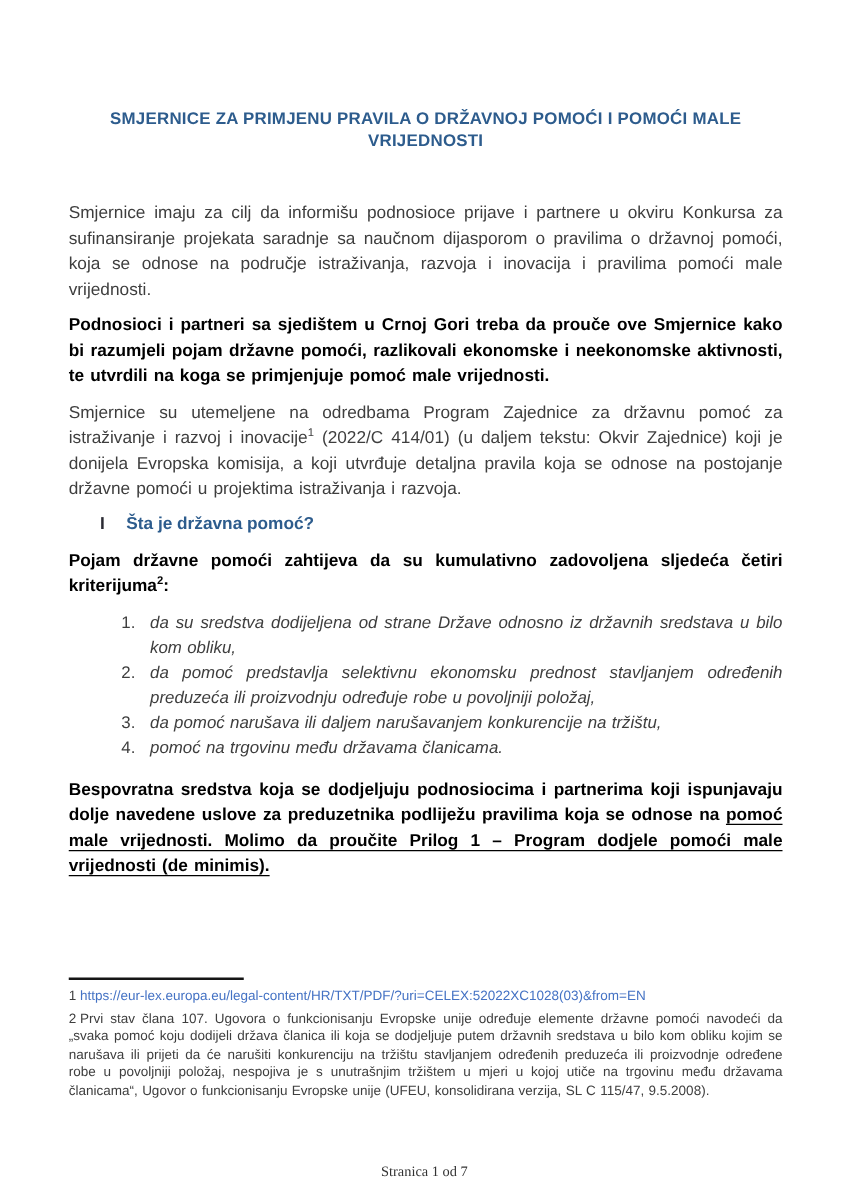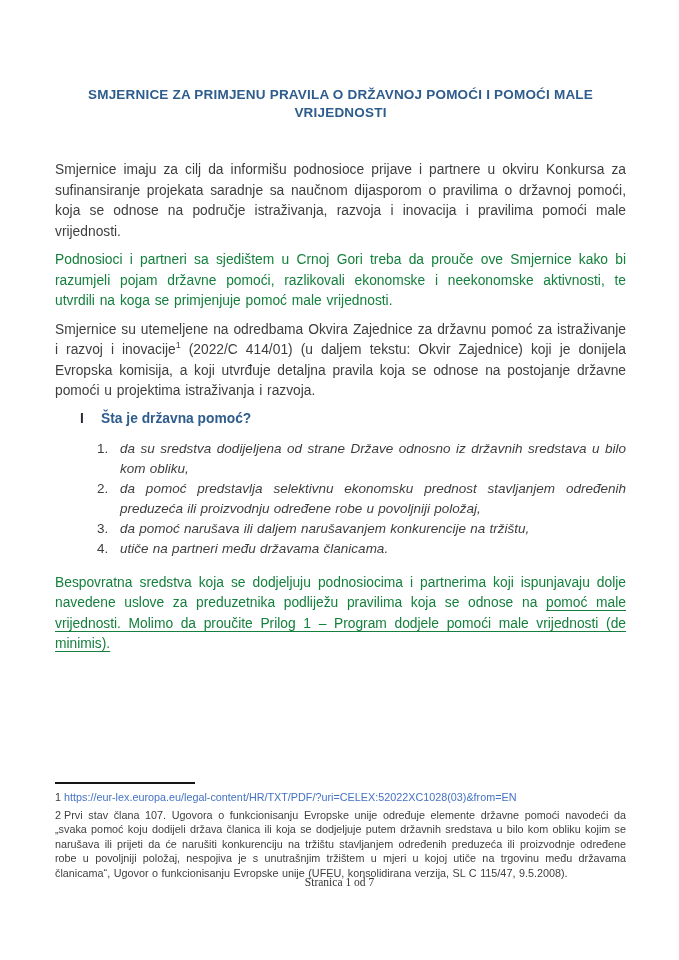--- a/index.html
+++ b/index.html
@@ -26,22 +26,22 @@
     letter-spacing:0.2px;
   }
   p.par {
     font-size:13.8px;
     line-height:20.5px;
     text-align:justify;
     margin-bottom:8px;
     word-spacing:1px;
   }
   p.blue {
-    color:#15803d;
-    font-weight:normal;
+    color:#000000;
+    font-weight:bold;
   }
   sup.fnref {
     font-size:9px;
     vertical-align:super;
     line-height:0;
   }
   .section-heading {
     display:flex;
     font-weight:bold;
     font-size:13.8px;
@@ -81,62 +81,63 @@
     margin-bottom:3px;
     word-spacing:0.5px;
   }
   .footnote .fn-num { margin-right:3px; }
   a.ext-link {
     color:#4472c4;
     cursor:pointer;
   }
   .page-footer {
     position:absolute;
-    top:876px; left:0; right:0;
+    top:932px; left:0; right:0;
     text-align:center;
     font-family:"Liberation Serif", serif;
     font-size:11.5px;
     color:#333333;
   }
 </style>
 </head>
 <body>
 
 <div class="page">
 
   <h1 class="doc-title">SMJERNICE ZA PRIMJENU PRAVILA O DRŽAVNOJ POMOĆI I POMOĆI MALE VRIJEDNOSTI</h1>
 
   <p class="par">Smjernice imaju za cilj da informišu podnosioce prijave i partnere u okviru Konkursa za sufinansiranje projekata saradnje sa naučnom dijasporom o pravilima o državnoj pomoći, koja se odnose na područje istraživanja, razvoja i inovacija i pravilima pomoći male vrijednosti.</p>
 
   <p class="par blue">Podnosioci i partneri sa sjedištem u Crnoj Gori treba da prouče ove Smjernice kako bi razumjeli pojam državne pomoći, razlikovali ekonomske i neekonomske aktivnosti, te utvrdili na koga se primjenjuje pomoć male vrijednosti.</p>
 
-  <p class="par"><span>Smjernice su utemeljene na odredbama Okvira Zajednice za državnu pomoć za istraživanje i razvoj i inovacije</span><sup class="fnref">1</sup><span> (2022/C 414/01) (u daljem tekstu: Okvir Zajednice) koji je donijela Evropska komisija, a koji utvrđuje detaljna pravila koja se odnose na postojanje državne pomoći u projektima istraživanja i razvoja.</span></p>
+  <p class="par"><span>Smjernice su utemeljene na odredbama Program Zajednice za državnu pomoć za istraživanje i razvoj i inovacije</span><sup class="fnref">1</sup><span> (2022/C 414/01) (u daljem tekstu: Okvir Zajednice) koji je donijela Evropska komisija, a koji utvrđuje detaljna pravila koja se odnose na postojanje državne pomoći u projektima istraživanja i razvoja.</span></p>
 
   <div class="section-heading">
     <span class="sec-num">I</span>
     <span class="sec-title">Šta je državna pomoć?</span>
   </div>
 
+  <p class="par blue"><span>Pojam državne pomoći zahtijeva da su kumulativno zadovoljena sljedeća četiri kriterijuma</span><sup class="fnref">2</sup><span>:</span></p>
 
   <div class="criteria">
     <div class="criterion">
       <span class="num">1.</span>
       <span class="crit-text">da su sredstva dodijeljena od strane Države odnosno iz državnih sredstava u bilo kom obliku,</span>
     </div>
     <div class="criterion">
       <span class="num">2.</span>
-      <span class="crit-text">da pomoć predstavlja selektivnu ekonomsku prednost stavljanjem određenih preduzeća ili proizvodnju određene robe u povoljniji položaj,</span>
+      <span class="crit-text">da pomoć predstavlja selektivnu ekonomsku prednost stavljanjem određenih preduzeća ili proizvodnju određuje robe u povoljniji položaj,</span>
     </div>
     <div class="criterion">
       <span class="num">3.</span>
       <span class="crit-text">da pomoć narušava ili daljem narušavanjem konkurencije na tržištu,</span>
     </div>
     <div class="criterion">
       <span class="num">4.</span>
-      <span class="crit-text">utiče na partneri među državama članicama.</span>
+      <span class="crit-text">pomoć na trgovinu među državama članicama.</span>
     </div>
   </div>
 
 
   <p class="par blue"><span>Bespovratna sredstva koja se dodjeljuju podnosiocima i partnerima koji ispunjavaju dolje navedene uslove za preduzetnika podliježu pravilima koja se odnose na </span><span class="u-link">pomoć male vrijednosti. Molimo da proučite Prilog 1 – Program dodjele pomoći male vrijednosti (de minimis).</span></p>
 
 </div>
 
 <div class="footnote-area">
   <div class="fn-separator"></div>

